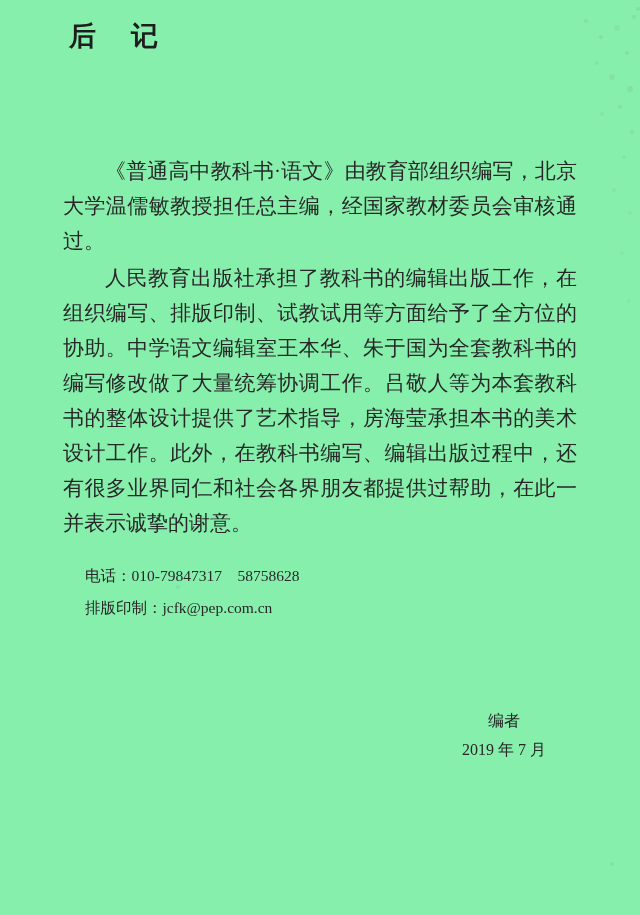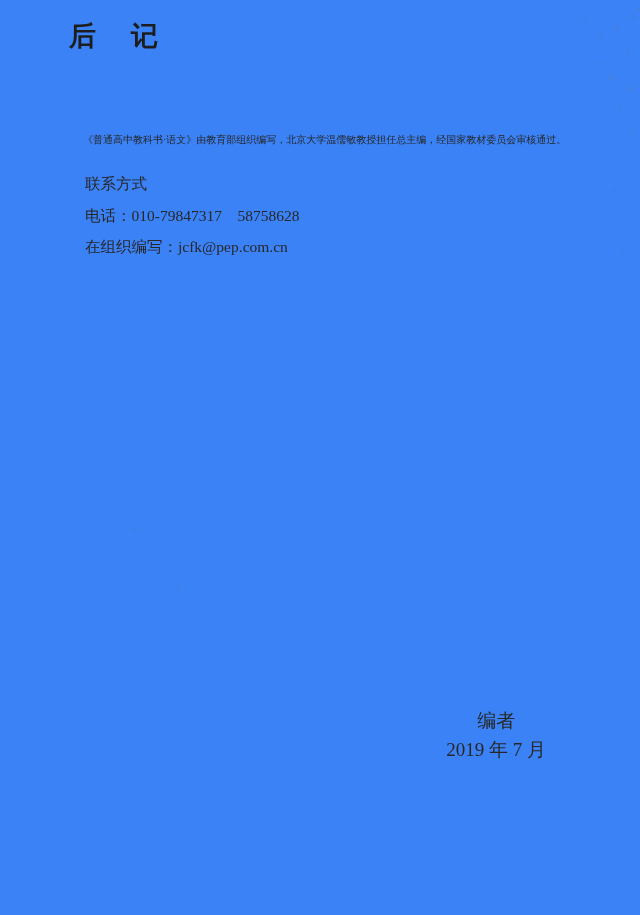--- a/index.html
+++ b/index.html
@@ -7,63 +7,63 @@
     padding: 0;
     width: 640px;
     height: 915px;
     overflow: hidden;
     background: #fdfdfb;
   }
   .page {
     position: relative;
     width: 640px;
     height: 915px;
-    background: #3b82f6;
+    background: #86efac;
     color: #262626;
     font-family: "Liberation Serif", "DejaVu Serif", serif;
   }
   .content {
     position: absolute;
     left: 63px;
     top: 20px;
     width: 514px;
   }
   .title {
     margin: 0 0 0 6px;
     font-family: "Liberation Sans", "DejaVu Sans", sans-serif;
     font-weight: bold;
     font-size: 27px;
     line-height: 32px;
     letter-spacing: 4px;
     color: #1d1d1d;
   }
   .bodytext {
-    margin-top: 78px;
-    font-size: 10px;
-    line-height: 19px;
+    margin-top: 102px;
+    font-size: 21px;
+    line-height: 35px;
     text-align: justify;
     color: #272727;
   }
   .bodytext p {
     margin: 0 0 2px 0;
     text-indent: 2em;
   }
   .contact {
     margin: 19px 0 0 22px;
     font-size: 15.5px;
     line-height: 31.5px;
     color: #272727;
   }
   .contact .line { white-space: nowrap; }
   .signature {
     position: absolute;
     right: 94px;
     top: 707px;
     text-align: center;
-    font-size: 19px;
+    font-size: 16px;
     line-height: 28.5px;
     color: #272727;
   }
   
   .noise {
     position: absolute;
     left: 0; top: 0;
     width: 2px; height: 2px;
     background: transparent;
     border-radius: 50%;
@@ -95,29 +95,29 @@
 <body>
 
 <div class="page">
 
   <div class="content">
 
     <h1 class="title">后　记</h1>
 
     <div class="bodytext">
       <p>《普通高中教科书·语文》由教育部组织编写，北京大学温儒敏教授担任总主编，经国家教材委员会审核通过。</p>
+      <p>人民教育出版社承担了教科书的编辑出版工作，在组织编写、排版印制、试教试用等方面给予了全方位的协助。中学语文编辑室王本华、朱于国为全套教科书的编写修改做了大量统筹协调工作。吕敬人等为本套教科书的整体设计提供了艺术指导，房海莹承担本书的美术设计工作。此外，在教科书编写、编辑出版过程中，还有很多业界同仁和社会各界朋友都提供过帮助，在此一并表示诚挚的谢意。</p>
     </div>
 
     <div class="contact">
-      <div class="line">联系方式</div>
       <div class="line">
         <span>电话：</span><span>010-79847317　58758628</span>
       </div>
       <div class="line">
-        <span>在组织编写：</span><span>jcfk@pep.com.cn</span>
+        <span>排版印制：</span><span>jcfk@pep.com.cn</span>
       </div>
     </div>
 
   </div>
 
   <div class="signature">
     <div>编者</div>
     <div>2019 年 7 月</div>
   </div>
 

